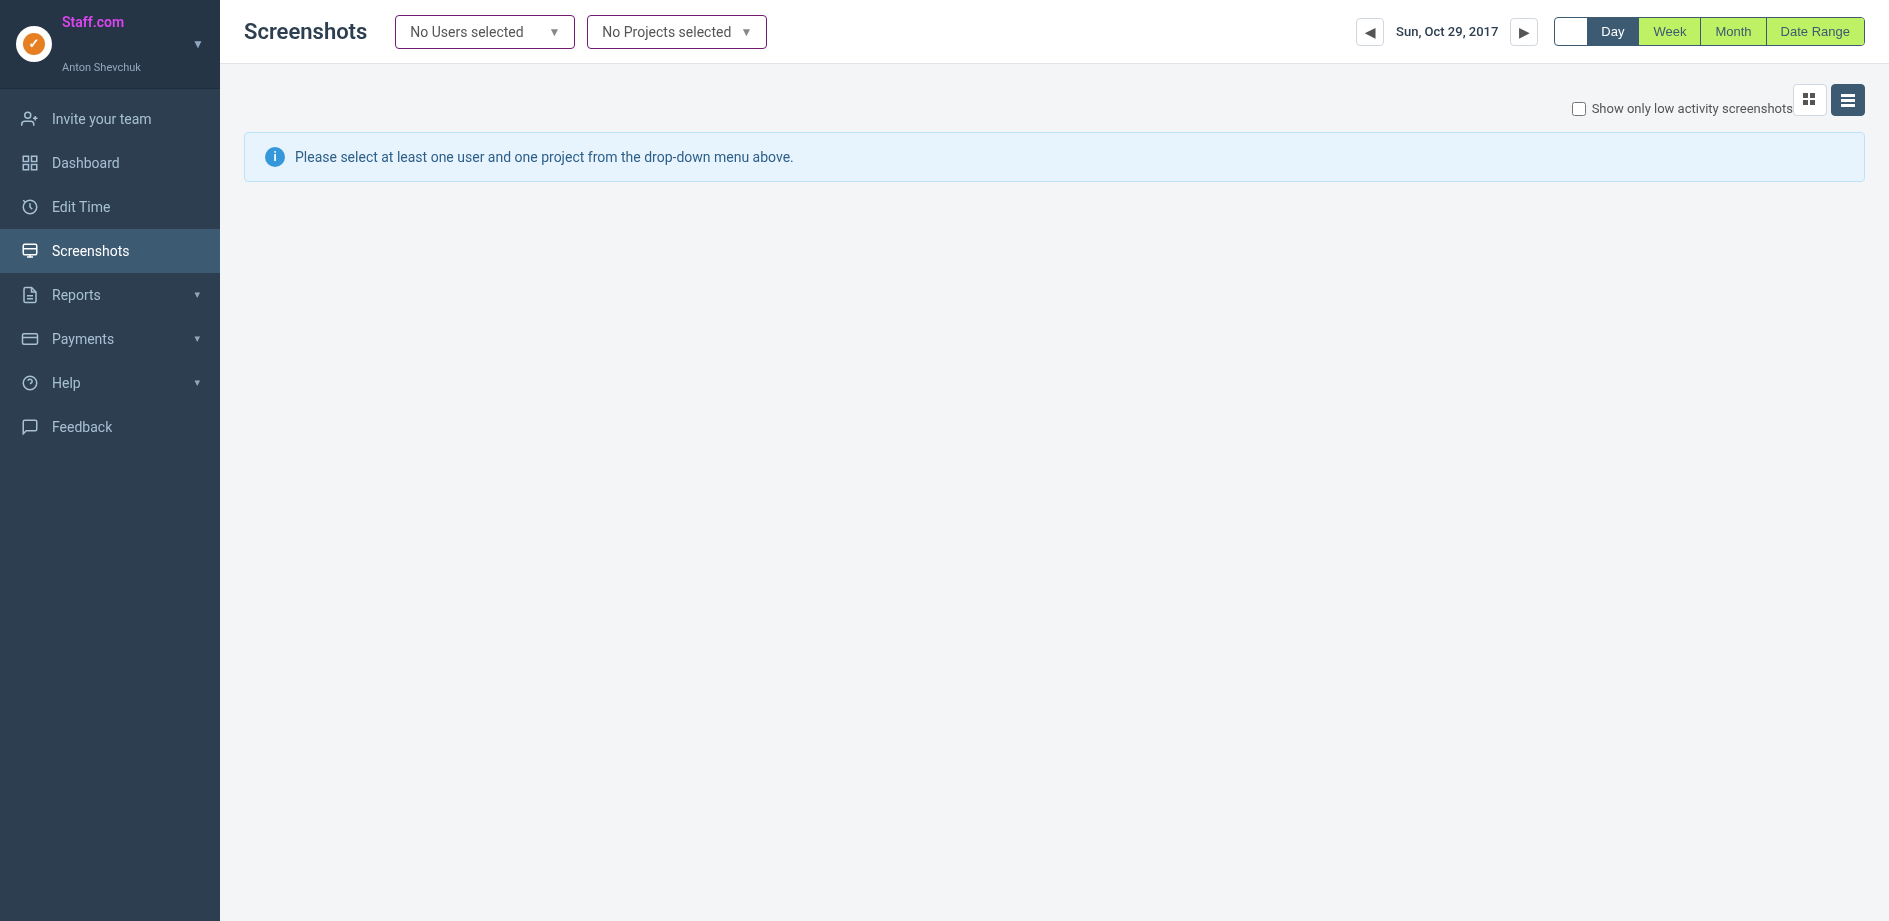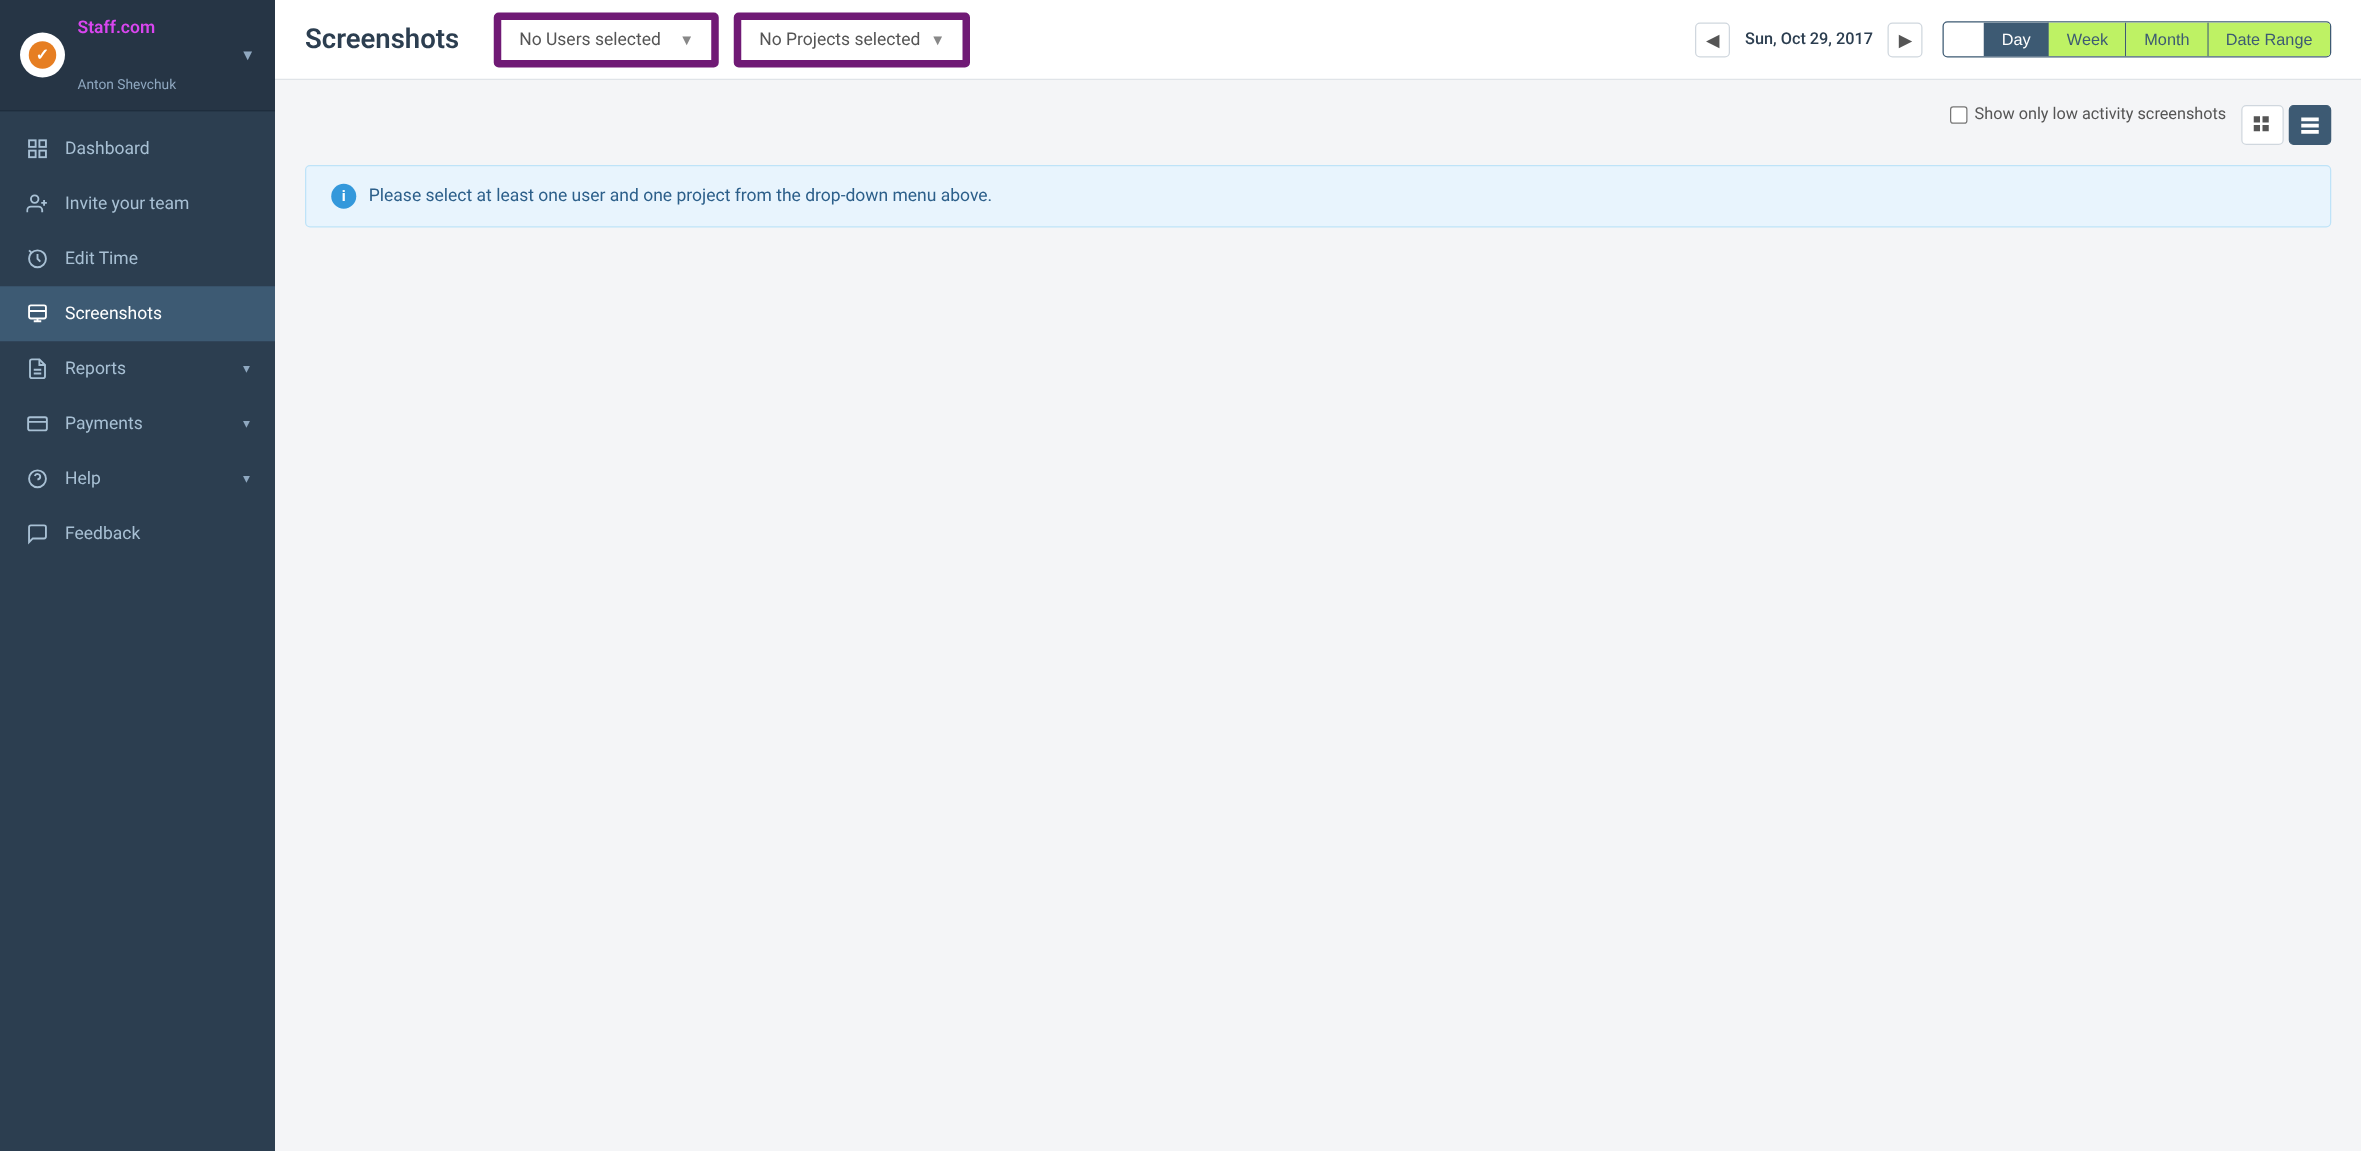--- a/index.html
+++ b/index.html
@@ -131,21 +131,21 @@
       font-size: 22px;
       font-weight: 600;
       color: #2c3e50;
       margin-right: 16px;
     }
 
     .dropdown-select {
       display: flex;
       align-items: center;
       padding: 8px 14px;
-      border: 6px solid #701a75;
+      border: 1px solid #701a75;
       border-radius: 4px;
       background: #fff;
       color: #555;
       font-size: 14px;
       cursor: pointer;
       min-width: 180px;
       justify-content: space-between;
       gap: 8px;
     }
 
@@ -211,24 +211,23 @@
 
     
     .content {
       flex: 1;
       padding: 20px 24px;
       overflow-y: auto;
     }
 
     .content-toolbar {
       display: flex;
-      align-items: flex-start;
+      align-items: flex-end;
       justify-content: flex-end;
       margin-bottom: 16px;
-      gap: 12px;
     }
 
     .low-activity-label {
       display: flex;
       align-items: center;
       gap: 6px;
       font-size: 13px;
       color: #555;
     }
 
@@ -305,39 +304,39 @@
       <div class="sidebar-brand-user">Anton Shevchuk</div>
     </div>
     <span class="sidebar-chevron">▼</span>
   </div>
 
   <nav class="sidebar-nav">
 
     <div class="nav-item">
       <span class="nav-icon">
         <svg width="18" height="18" viewBox="0 0 24 24" fill="none" stroke="#a8c0d4" stroke-width="2">
+          <path d="M17 21v-2a4 4 0 0 0-4-4H5a4 4 0 0 0-4 4v2"></path>
+          <circle cx="9" cy="7" r="4"></circle>
+          <line x1="19" y1="8" x2="19" y2="14"></line>
+          <line x1="22" y1="11" x2="16" y2="11"></line>
+        </svg>
+      </span>
+      <span>Invite your team</span>
+    </div>
+
+    <div class="nav-item">
+      <span class="nav-icon">
+        <svg width="18" height="18" viewBox="0 0 24 24" fill="none" stroke="#a8c0d4" stroke-width="2">
           <rect x="3" y="3" width="7" height="7"></rect>
           <rect x="14" y="3" width="7" height="7"></rect>
           <rect x="3" y="14" width="7" height="7"></rect>
           <rect x="14" y="14" width="7" height="7"></rect>
         </svg>
       </span>
       <span>Dashboard</span>
-    </div>
-
-    <div class="nav-item">
-      <span class="nav-icon">
-        <svg width="18" height="18" viewBox="0 0 24 24" fill="none" stroke="#a8c0d4" stroke-width="2">
-          <path d="M17 21v-2a4 4 0 0 0-4-4H5a4 4 0 0 0-4 4v2"></path>
-          <circle cx="9" cy="7" r="4"></circle>
-          <line x1="19" y1="8" x2="19" y2="14"></line>
-          <line x1="22" y1="11" x2="16" y2="11"></line>
-        </svg>
-      </span>
-      <span>Invite your team</span>
     </div>
 
     <div class="nav-item">
       <span class="nav-icon">
         <svg width="18" height="18" viewBox="0 0 24 24" fill="none" stroke="#a8c0d4" stroke-width="2">
           <circle cx="12" cy="12" r="9"></circle>
           <polyline points="12 7 12 12 15 15"></polyline>
           <line x1="3" y1="3" x2="6" y2="6"></line>
         </svg>
       </span>

